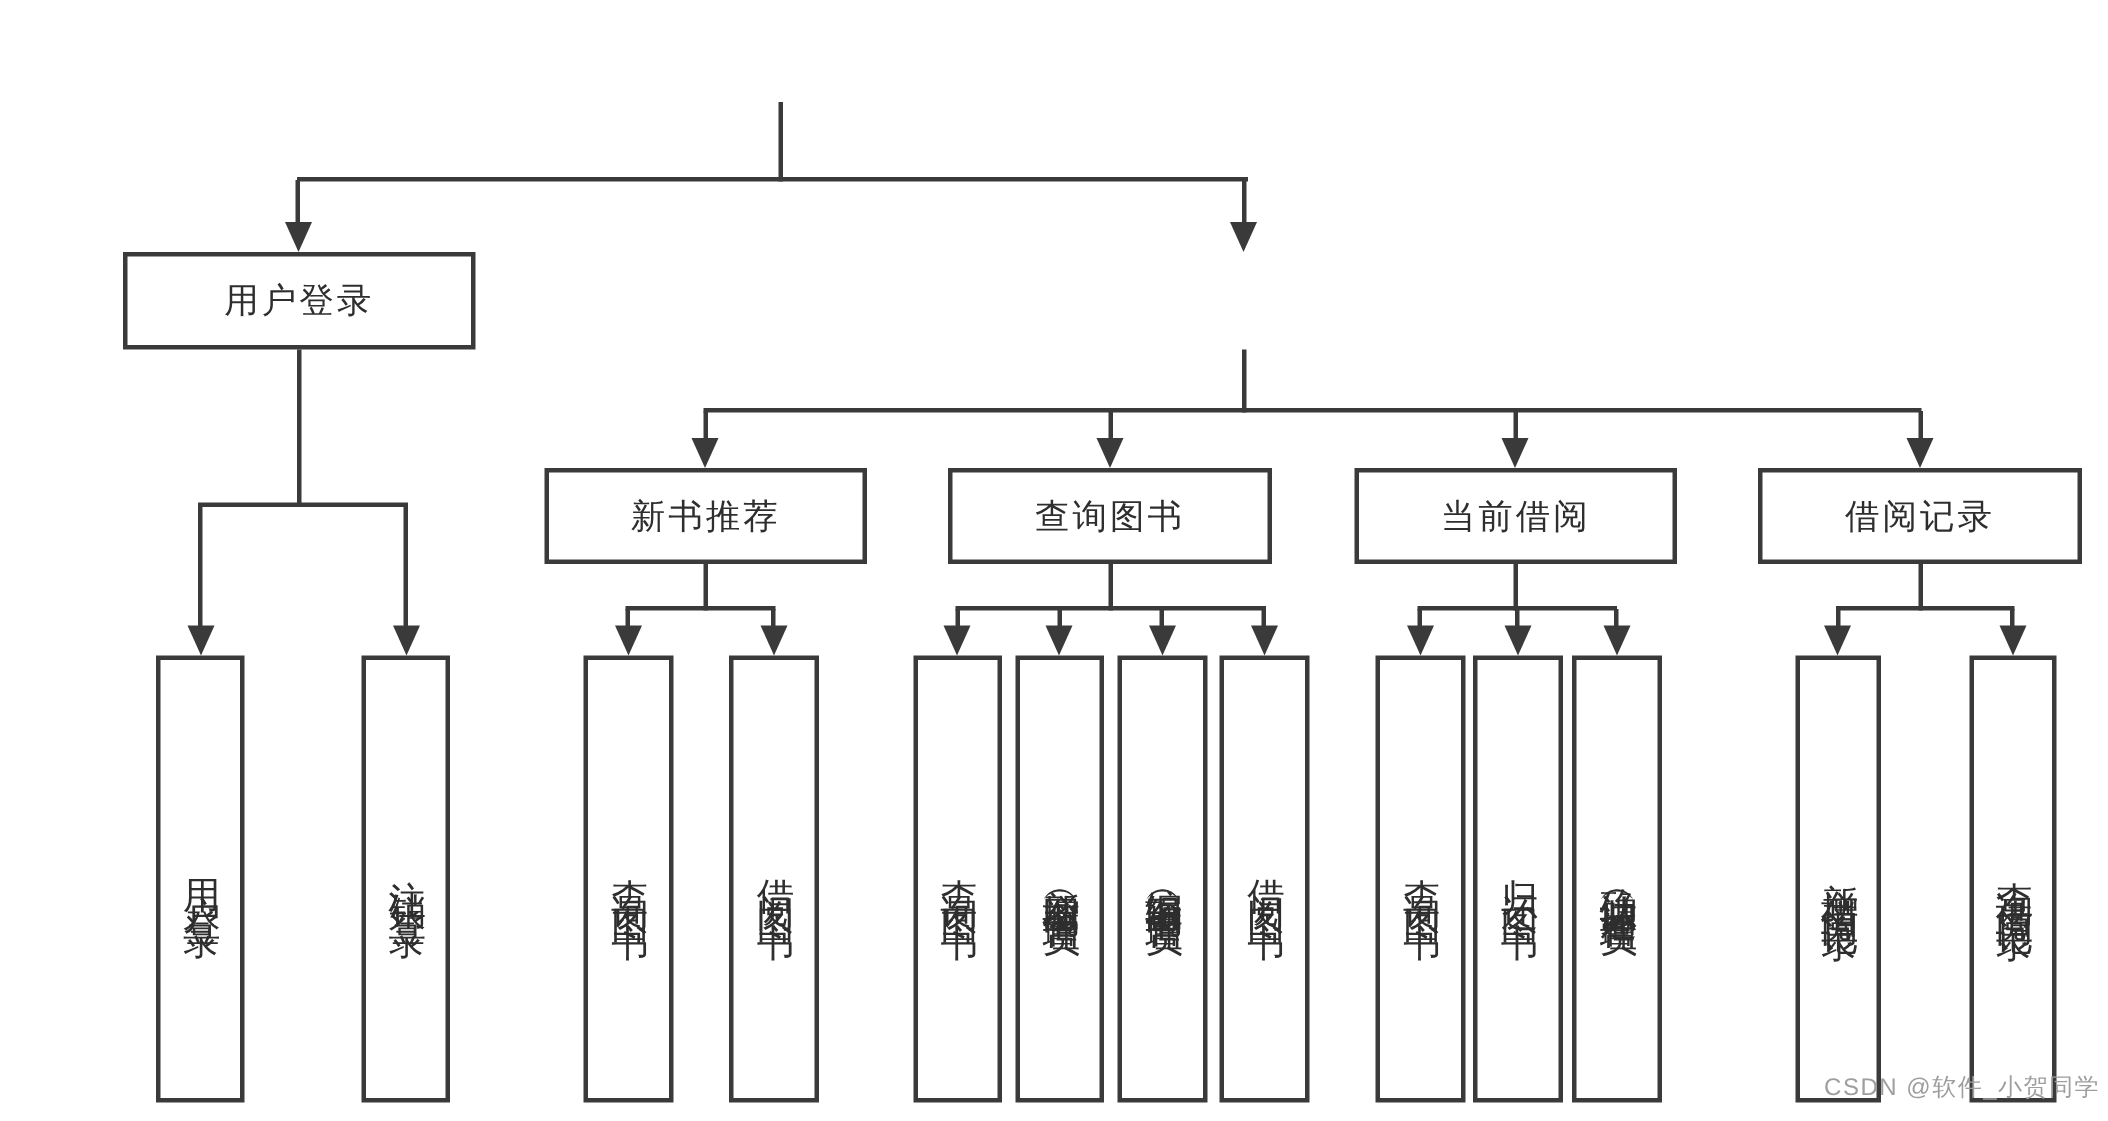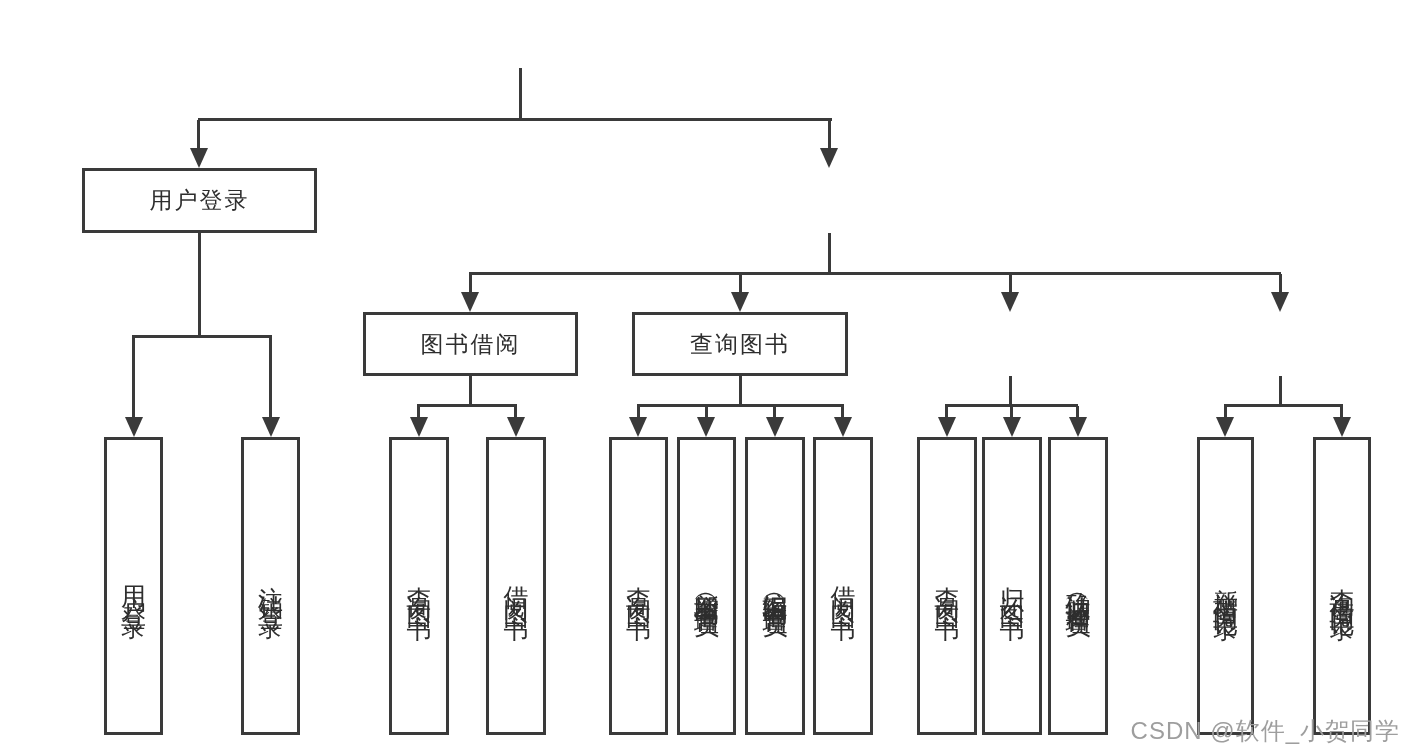--- a/index.html
+++ b/index.html
@@ -41,35 +41,37 @@
   .hl{position:absolute;height:3px;background:#3a3a3a;}
   .ar{
     position:absolute;width:0;height:0;
     border-left:9px solid transparent;
     border-right:9px solid transparent;
     border-top:20px solid #3a3a3a;
   }
   .watermark{
     position:absolute;
     right:5px;top:715px;
-    font-size:24px;
+    font-size:16px;
     color:#9e9e9e;
     letter-spacing:1px;
   }
 </style>
 </head>
 <body>
 
 <div id="stage">
 
 
   <div class="box" style="left:82px;top:168px;width:235px;height:65px">用户登录</div>
 
-  <div class="box" style="left:363px;top:312px;width:215px;height:64px">图书借阅</div>
+  <div class="box" style="left:363px;top:312px;width:215px;height:64px">新书推荐</div>
   <div class="box" style="left:632px;top:312px;width:216px;height:64px">查询图书</div>
+  <div class="box" style="left:903px;top:312px;width:215px;height:64px">当前借阅</div>
+  <div class="box" style="left:1172px;top:312px;width:216px;height:64px">借阅记录</div>
 
   <div class="vbox" style="left:104px;top:437px;width:59px;height:298px">
     <span class="sp4">用户登录</span>
   </div>
   <div class="vbox" style="left:241px;top:437px;width:59px;height:298px">
     <span class="sp4">注销登录</span>
   </div>
 
   <div class="vbox" style="left:389px;top:437px;width:60px;height:298px">
     <span class="sp4">查询图书</span>

